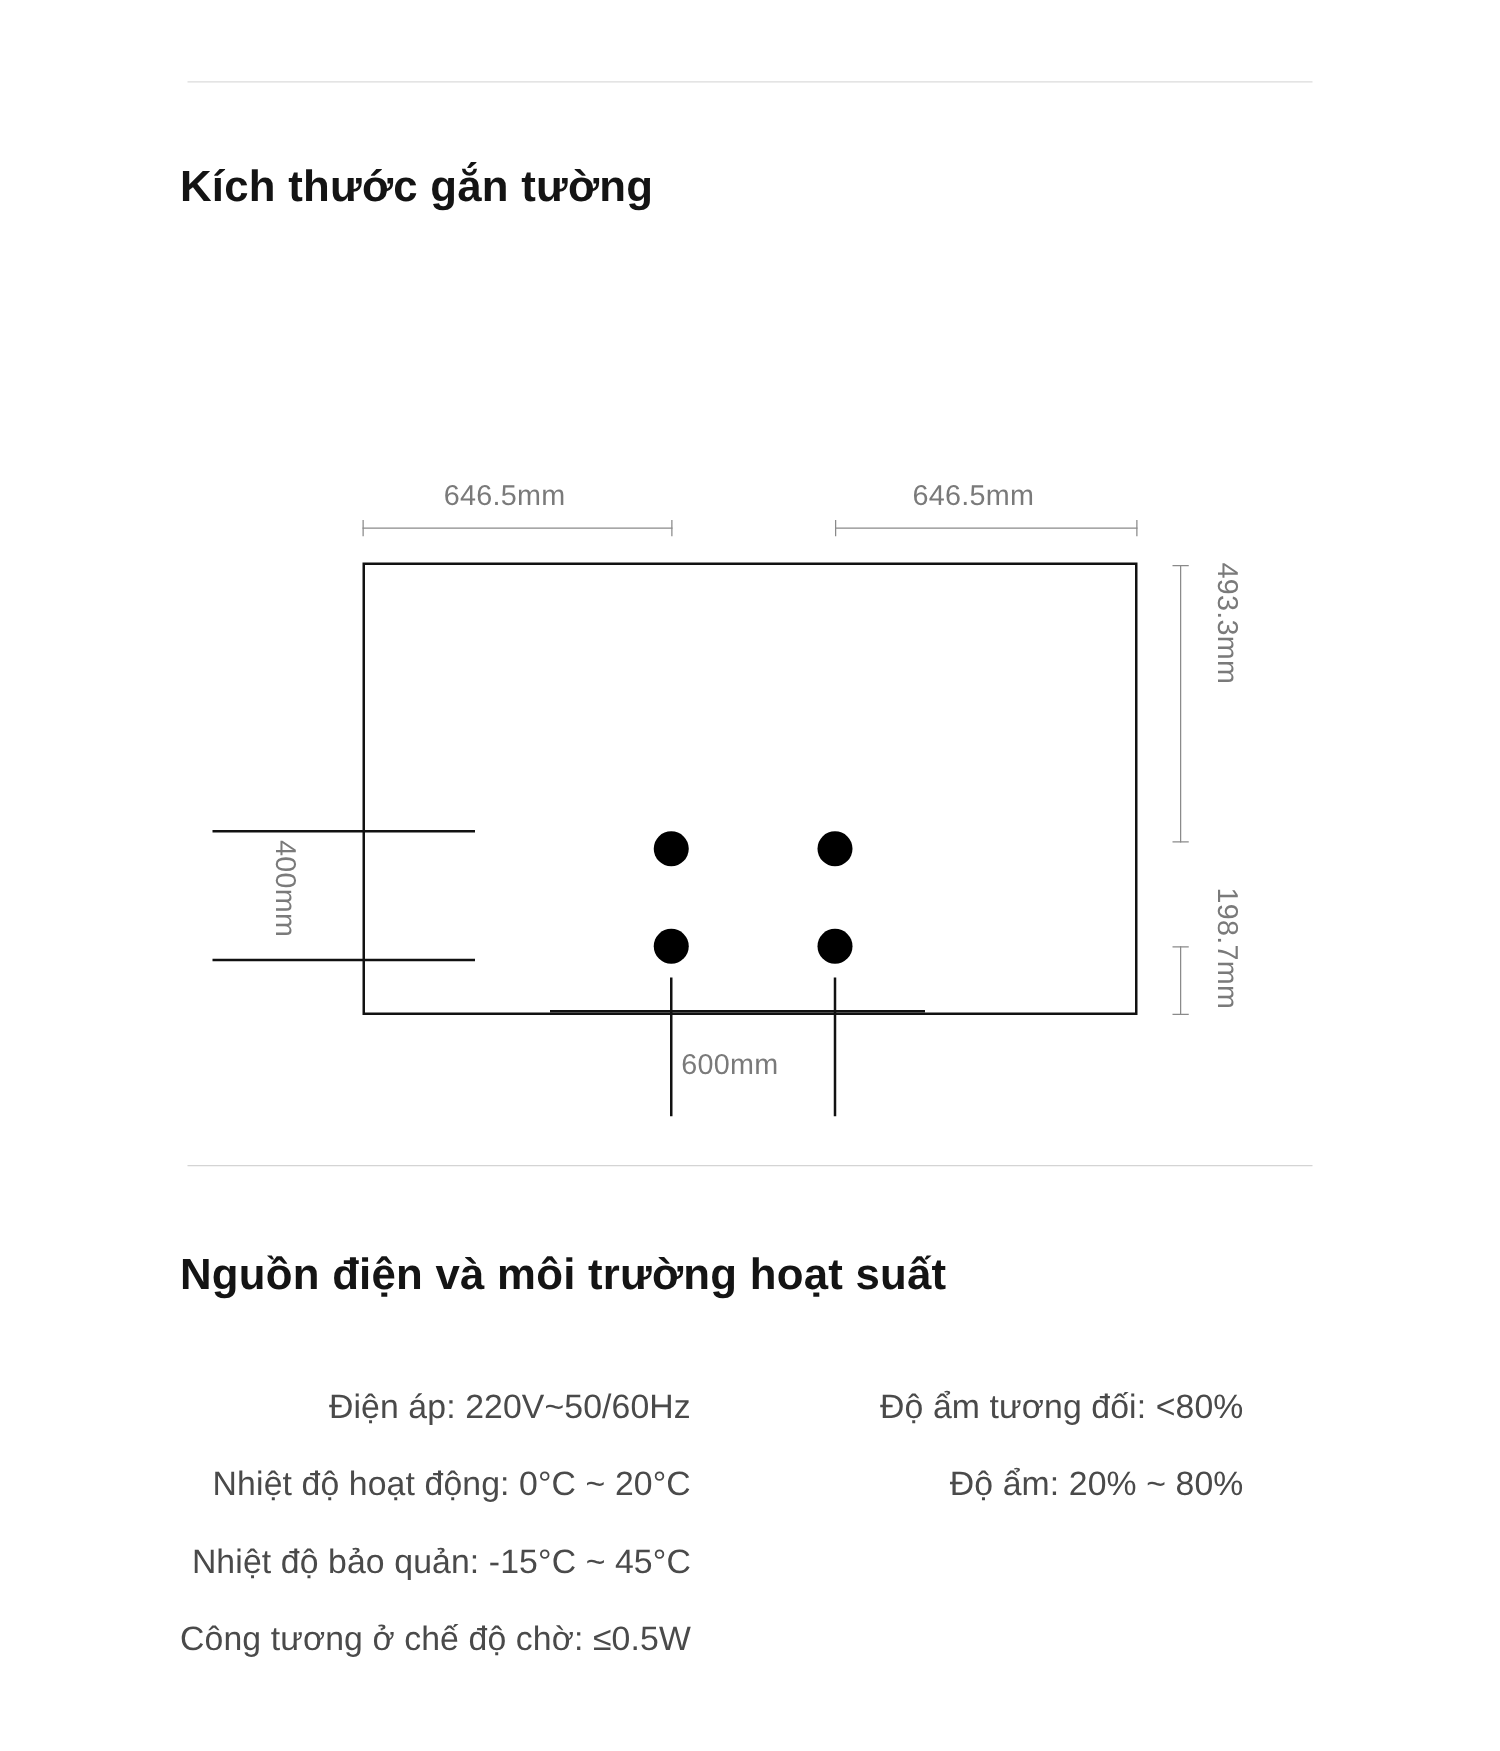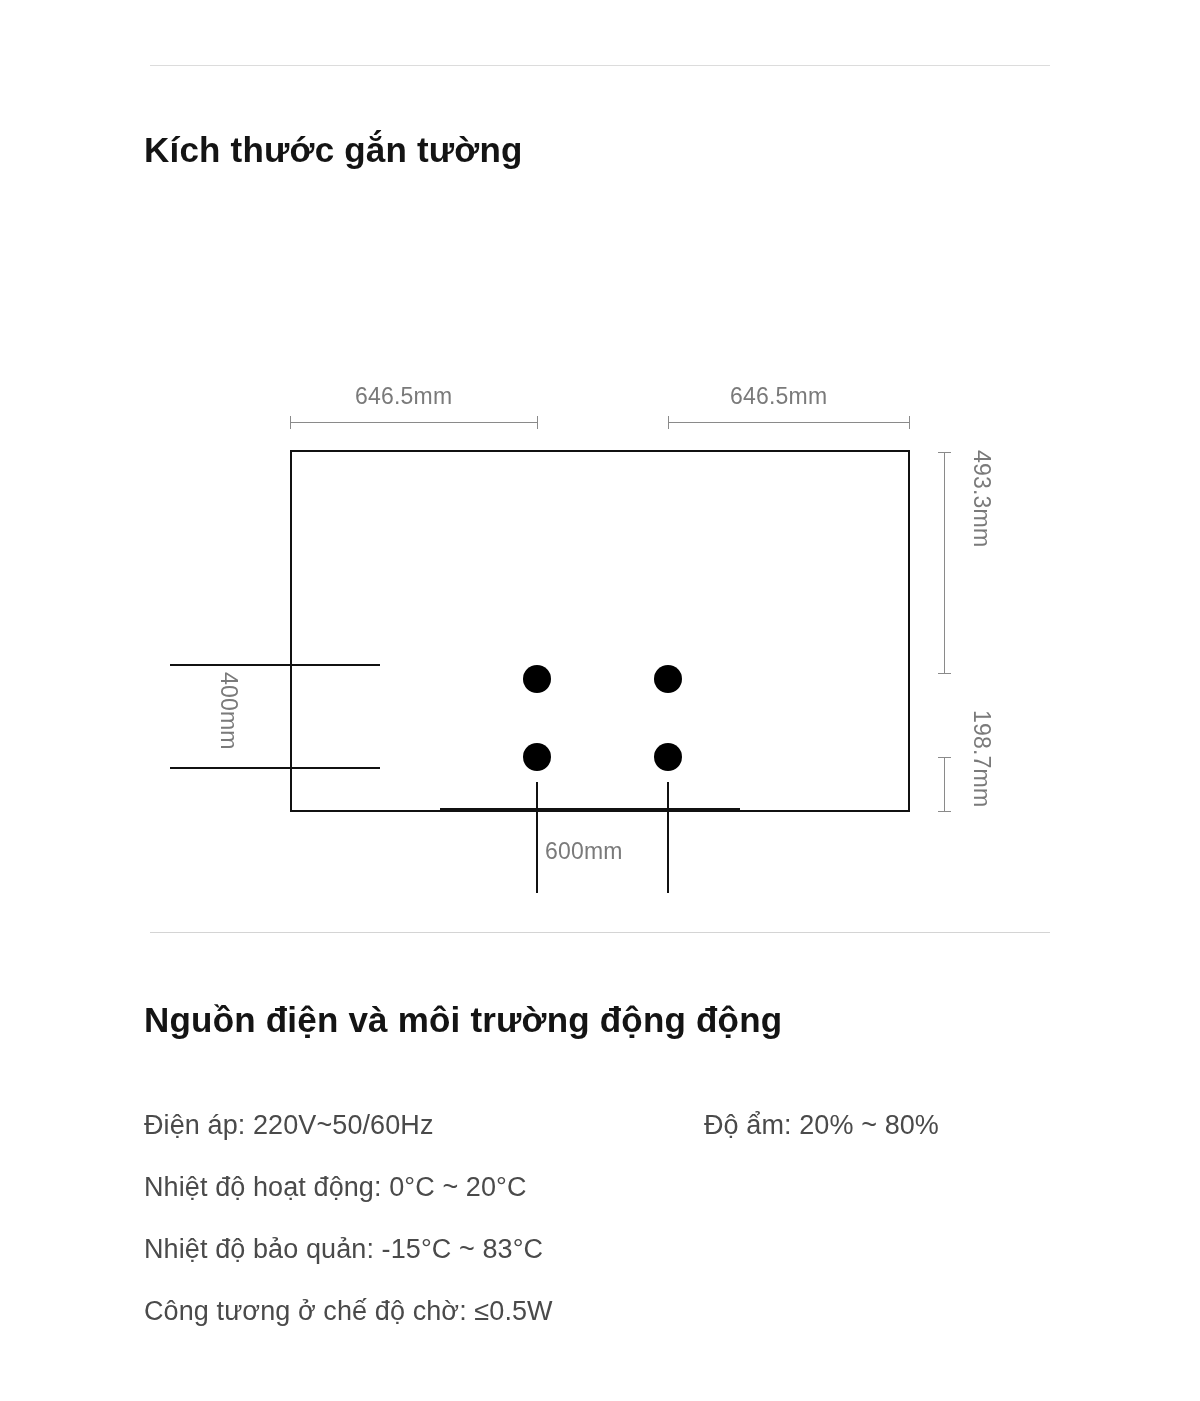--- a/index.html
+++ b/index.html
@@ -152,20 +152,21 @@
   
   .specs {
     position: absolute;
     left: 144px;
     top: 1094px;
     width: 960px;
   }
   .spec-col {
     position: absolute;
     top: 0;
+    text-align: right;
   }
   .spec-col.left  { left: 0px; }
   .spec-col.right { left: 560px; }
   .spec-item {
     color: #4a4a4a;
     font-size: 27px;
     line-height: 62px;
     white-space: nowrap;
     letter-spacing: 0.1px;
   }
@@ -208,27 +209,28 @@
 
     <div class="dim-label rot-cw lbl-right-lower">198.7mm</div>
 
     <div class="dim-label rot-cw lbl-left">400mm</div>
 
     <div class="dim-label lbl-bottom">600mm</div>
   </div>
 
   <div class="divider mid"></div>
 
-  <div class="section-title t2">Nguồn điện và môi trường động động</div>
+  <div class="section-title t2">Nguồn điện và môi trường hoạt suất</div>
 
   <div class="specs">
     <div class="spec-col left">
       <div class="spec-item">Điện áp: 220V~50/60Hz</div>
       <div class="spec-item">Nhiệt độ hoạt động: 0°C ~ 20°C</div>
-      <div class="spec-item">Nhiệt độ bảo quản: -15°C ~ 83°C</div>
+      <div class="spec-item">Nhiệt độ bảo quản: -15°C ~ 45°C</div>
       <div class="spec-item">Công tương ở chế độ chờ: ≤0.5W</div>
     </div>
     <div class="spec-col right">
+      <div class="spec-item">Độ ẩm tương đối: &lt;80%</div>
       <div class="spec-item">Độ ẩm: 20% ~ 80%</div>
     </div>
   </div>
 
 </div>
 
 </body></html>

